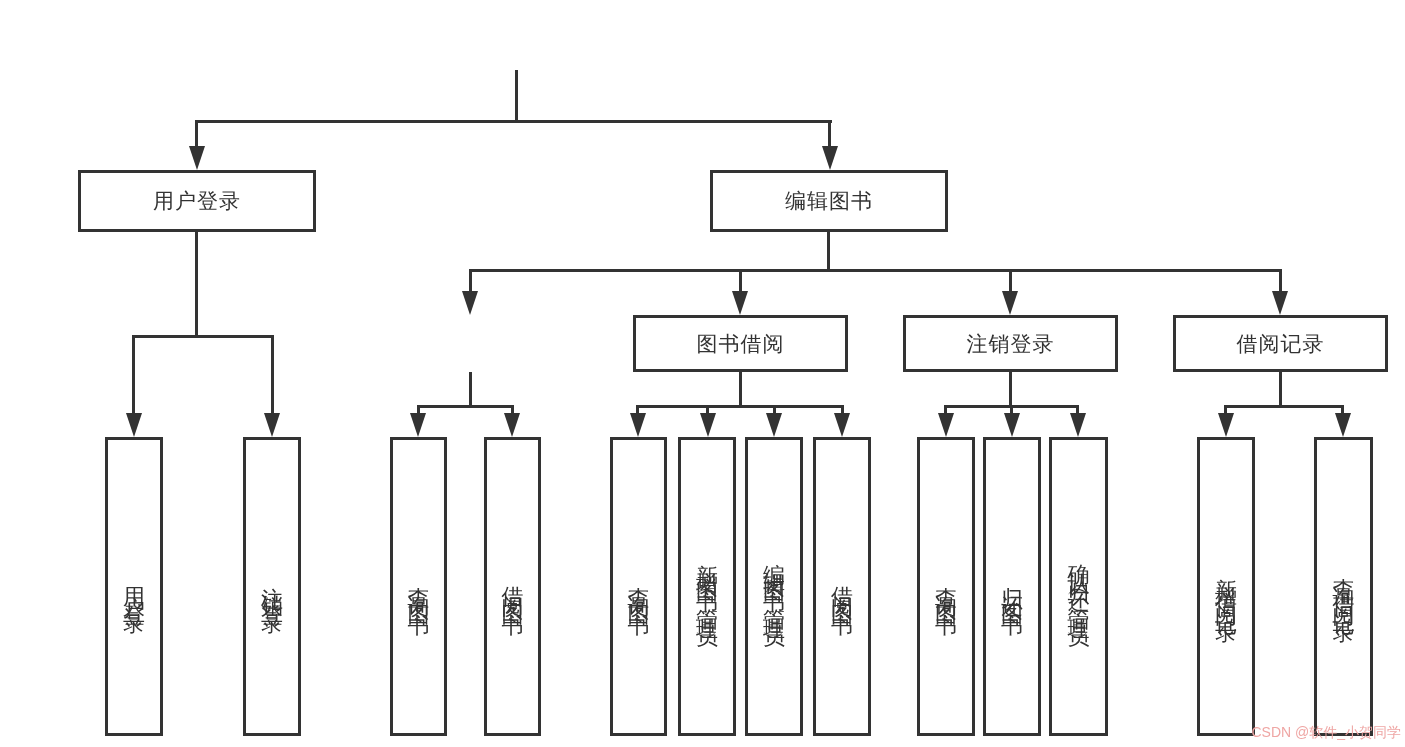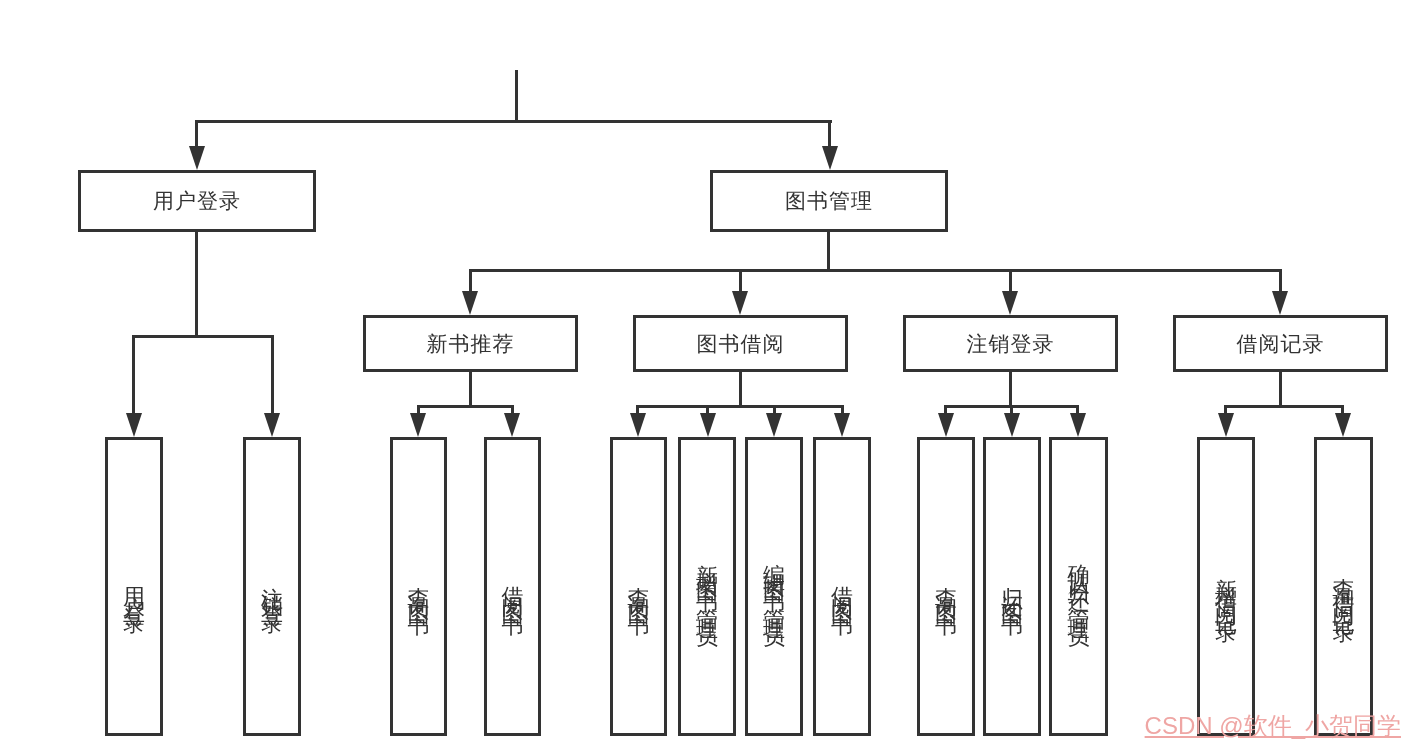--- a/index.html
+++ b/index.html
@@ -20,64 +20,61 @@
   }
   .vline { position:absolute; width:3px; background:#333333; }
   .hline { position:absolute; height:3px; background:#333333; }
   .arrow {
     position:absolute; width:0; height:0;
     border-left:8px solid transparent; border-right:8px solid transparent;
     border-top:24px solid #333333;
   }
   .watermark {
     position:absolute; right:4px; bottom:5px;
-    font-size:24px; color:#efa6a4; white-space:nowrap; z-index:5;text-decoration:underline;
+    font-size:14px; color:#efa6a4; white-space:nowrap; z-index:5;
   }
 </style>
 </head>
 <body>
 
 <div id="canvas">
 
 
   <div class="vline" style="left:515px;top:70px;height:53px;"></div>
   <div class="hline" style="left:196px;top:120px;width:636px;"></div>
   <div class="vline" style="left:195px;top:120px;height:30px;"></div>
   <div class="arrow" style="left:189px;top:146px;"></div>
   <div class="vline" style="left:828px;top:120px;height:30px;"></div>
   <div class="arrow" style="left:822px;top:146px;"></div>
 
   <div class="box hbox" style="left:78px;top:170px;width:238px;height:62px;">
     <span>用户登录</span>
   </div>
   <div class="box hbox" style="left:710px;top:170px;width:238px;height:62px;">
-    <span>图书管理</span>
+    <span>编辑图书</span>
   </div>
 
   <div class="vline" style="left:195px;top:232px;height:106px;"></div>
   <div class="hline" style="left:132px;top:335px;width:142px;"></div>
   <div class="vline" style="left:132px;top:335px;height:82px;"></div>
   <div class="arrow" style="left:126px;top:413px;"></div>
   <div class="vline" style="left:271px;top:335px;height:82px;"></div>
   <div class="arrow" style="left:264px;top:413px;"></div>
 
   <div class="vline" style="left:827px;top:232px;height:40px;"></div>
   <div class="hline" style="left:469px;top:269px;width:813px;"></div>
   <div class="vline" style="left:469px;top:269px;height:26px;"></div>
   <div class="arrow" style="left:462px;top:291px;"></div>
   <div class="vline" style="left:739px;top:269px;height:26px;"></div>
   <div class="arrow" style="left:732px;top:291px;"></div>
   <div class="vline" style="left:1009px;top:269px;height:26px;"></div>
   <div class="arrow" style="left:1002px;top:291px;"></div>
   <div class="vline" style="left:1279px;top:269px;height:26px;"></div>
   <div class="arrow" style="left:1272px;top:291px;"></div>
 
-  <div class="box hbox" style="left:363px;top:315px;width:215px;height:57px;">
-    <span>新书推荐</span>
-  </div>
   <div class="box hbox" style="left:633px;top:315px;width:215px;height:57px;">
     <span>图书借阅</span>
   </div>
   <div class="box hbox" style="left:903px;top:315px;width:215px;height:57px;">
     <span>注销登录</span>
   </div>
   <div class="box hbox" style="left:1173px;top:315px;width:215px;height:57px;">
     <span>借阅记录</span>
   </div>
 

